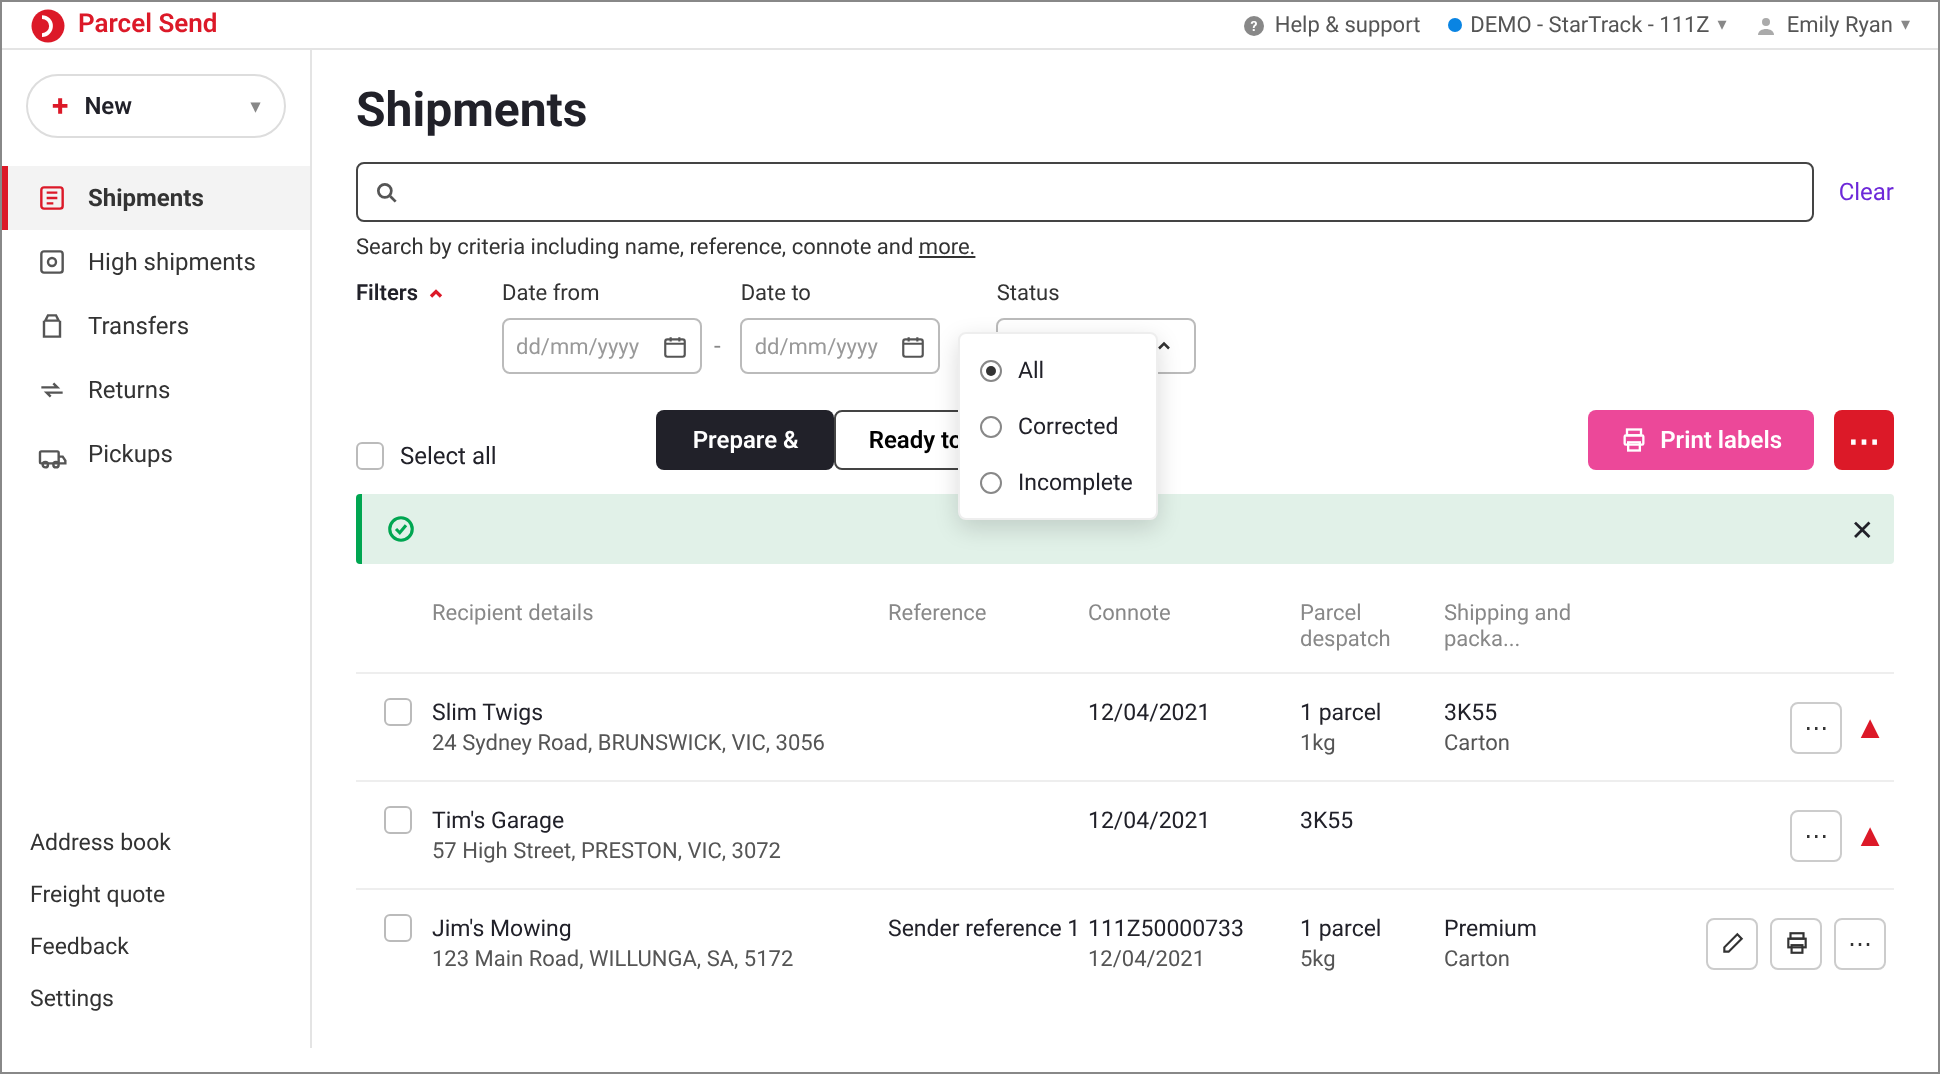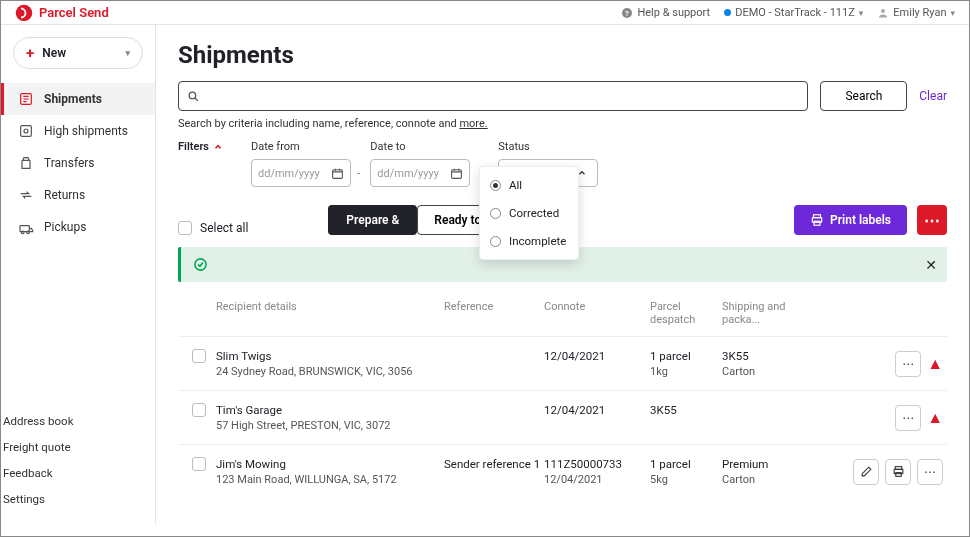--- a/index.html
+++ b/index.html
@@ -12,21 +12,21 @@
 .dot-blue{width:7px;height:7px;border-radius:50%;background:#0984e3}
 .chev{font-size:9px;color:#888}
 .body{display:flex;height:calc(100% - 36px)}
 .sidebar{width:155px;border-right:1px solid #e4e4e4;display:flex;flex-direction:column;padding:12px 0}
 .new-btn{margin:0 12px 14px;border:1px solid #ddd;border-radius:18px;height:32px;display:flex;align-items:center;justify-content:space-between;padding:0 12px;font-weight:600;font-size:12px;cursor:pointer}
 .new-btn .plus{color:#dc1928;font-size:15px;font-weight:700}
 .nav-item{display:flex;align-items:center;gap:10px;padding:8px 14px;font-size:12px;color:#333;cursor:pointer;border-left:3px solid transparent}
 .nav-item.active{background:#f3f3f3;font-weight:700;border-left:3px solid #dc1928}
 .nav-icon{width:16px;height:16px;display:flex;align-items:center;justify-content:center;color:#555}
 .nav-item.active .nav-icon{color:#dc1928}
-.sidebar-bottom{margin-top:auto;padding:0 2px}
+.sidebar-bottom{margin-top:auto;padding:0 14px}
 .sidebar-bottom div{padding:6px 0;font-size:11.5px;color:#333;cursor:pointer}
 .main{flex:1;overflow:auto;padding:16px 22px}
 h1{font-size:24px;font-weight:700;margin-bottom:12px}
 .search-row{display:flex;gap:12px;align-items:center;margin-bottom:6px}
 .search-box{flex:1;border:1px solid #444;border-radius:4px;height:30px;display:flex;align-items:center;padding:0 8px}
 .search-box svg{color:#555}
 .search-box input{border:none;outline:none;flex:1;font-size:12px;margin-left:6px}
 .btn{border:1px solid #444;border-radius:4px;height:30px;padding:0 24px;background:#fff;font-size:12px;display:flex;align-items:center;justify-content:center;cursor:pointer}
 .link-clear{font-size:12px;color:#6d28d9;cursor:pointer}
 .hint{font-size:11px;color:#333;margin-bottom:10px}
@@ -42,21 +42,21 @@
 .dropdown{position:absolute;left:301px;top:26px;width:100px;background:#fff;border:1px solid #eee;border-radius:4px;box-shadow:0 4px 12px rgba(0,0,0,.15);padding:4px 0;z-index:10}
 .dropdown-item{display:flex;align-items:center;gap:8px;padding:7px 10px;font-size:11.5px;cursor:pointer}
 .radio{width:11px;height:11px;border:1px solid #888;border-radius:50%;display:flex;align-items:center;justify-content:center}
 .radio.on::after{content:"";width:5px;height:5px;border-radius:50%;background:#333}
 .action-row{display:flex;align-items:flex-end;gap:10px;margin:18px 0 12px}
 .select-all{display:flex;align-items:center;gap:8px;font-size:12px}
 .cb{width:14px;height:14px;border:1px solid #bbb;border-radius:3px;background:#fff}
 .btn-dark{background:#212129;color:#fff;border:none;border-radius:4px;height:30px;padding:0 18px;font-size:12px;font-weight:600;cursor:pointer}
 .btn-outline{border:1px solid #444;border-radius:4px;height:30px;padding:0 16px;background:#fff;font-size:12px;font-weight:600;cursor:pointer}
 .spacer{flex:1}
-.btn-red{background:#6d28d9;color:#fff;border:none;border-radius:4px;height:30px;padding:0 16px;font-size:12px;font-weight:600;display:flex;align-items:center;gap:6px;cursor:pointer}
+.btn-red{background:#ec4899;color:#fff;border:none;border-radius:4px;height:30px;padding:0 16px;font-size:12px;font-weight:600;display:flex;align-items:center;gap:6px;cursor:pointer}
 .btn-more{width:30px;height:30px;border-radius:4px;background:#dc1928;color:#fff;display:flex;align-items:center;justify-content:center;font-size:16px;font-weight:700;cursor:pointer}
 .alert{display:flex;align-items:flex-start;gap:8px;background:#e1f1e8;border-left:3px solid #00a651;padding:10px 12px;border-radius:2px;font-size:11.5px;position:relative;margin-bottom:8px}
 .alert .close{position:absolute;right:10px;top:10px;cursor:pointer;font-size:14px}
 .table-head{display:flex;padding:10px 4px;font-size:11px;color:#888}
 .col-cb{width:34px;display:flex;justify-content:center}
 .col-rec{width:228px}
 .col-ref{width:100px}
 .col-con{width:106px}
 .col-par{width:72px}
 .col-ship{width:100px}
@@ -171,21 +171,20 @@
     <h1>Shipments</h1>
 
     <div class="search-row">
       <div class="search-box">
         <svg width="13" height="13" viewBox="0 0 24 24" fill="none" stroke="currentColor" stroke-width="2.5">
             <circle cx="10" cy="10" r="6"></circle>
             <path d="m15 15 5 5"></path>
           </svg>
         <input style="">
       </div>
-      <button class="btn">Search</button>
       <span class="link-clear">Clear</span>
     </div>
     <div class="hint"><span>Search by criteria including name, reference, connote and </span><u>more.</u></div>
 
     <div class="filters-row">
       <div class="filter-col">
         <div class="filters-toggle">
           <span>Filters</span>
           <svg width="10" height="10" viewBox="0 0 24 24" fill="none" stroke="currentColor" stroke-width="4">
               <path d="m6 15 6-6 6 6"></path>

